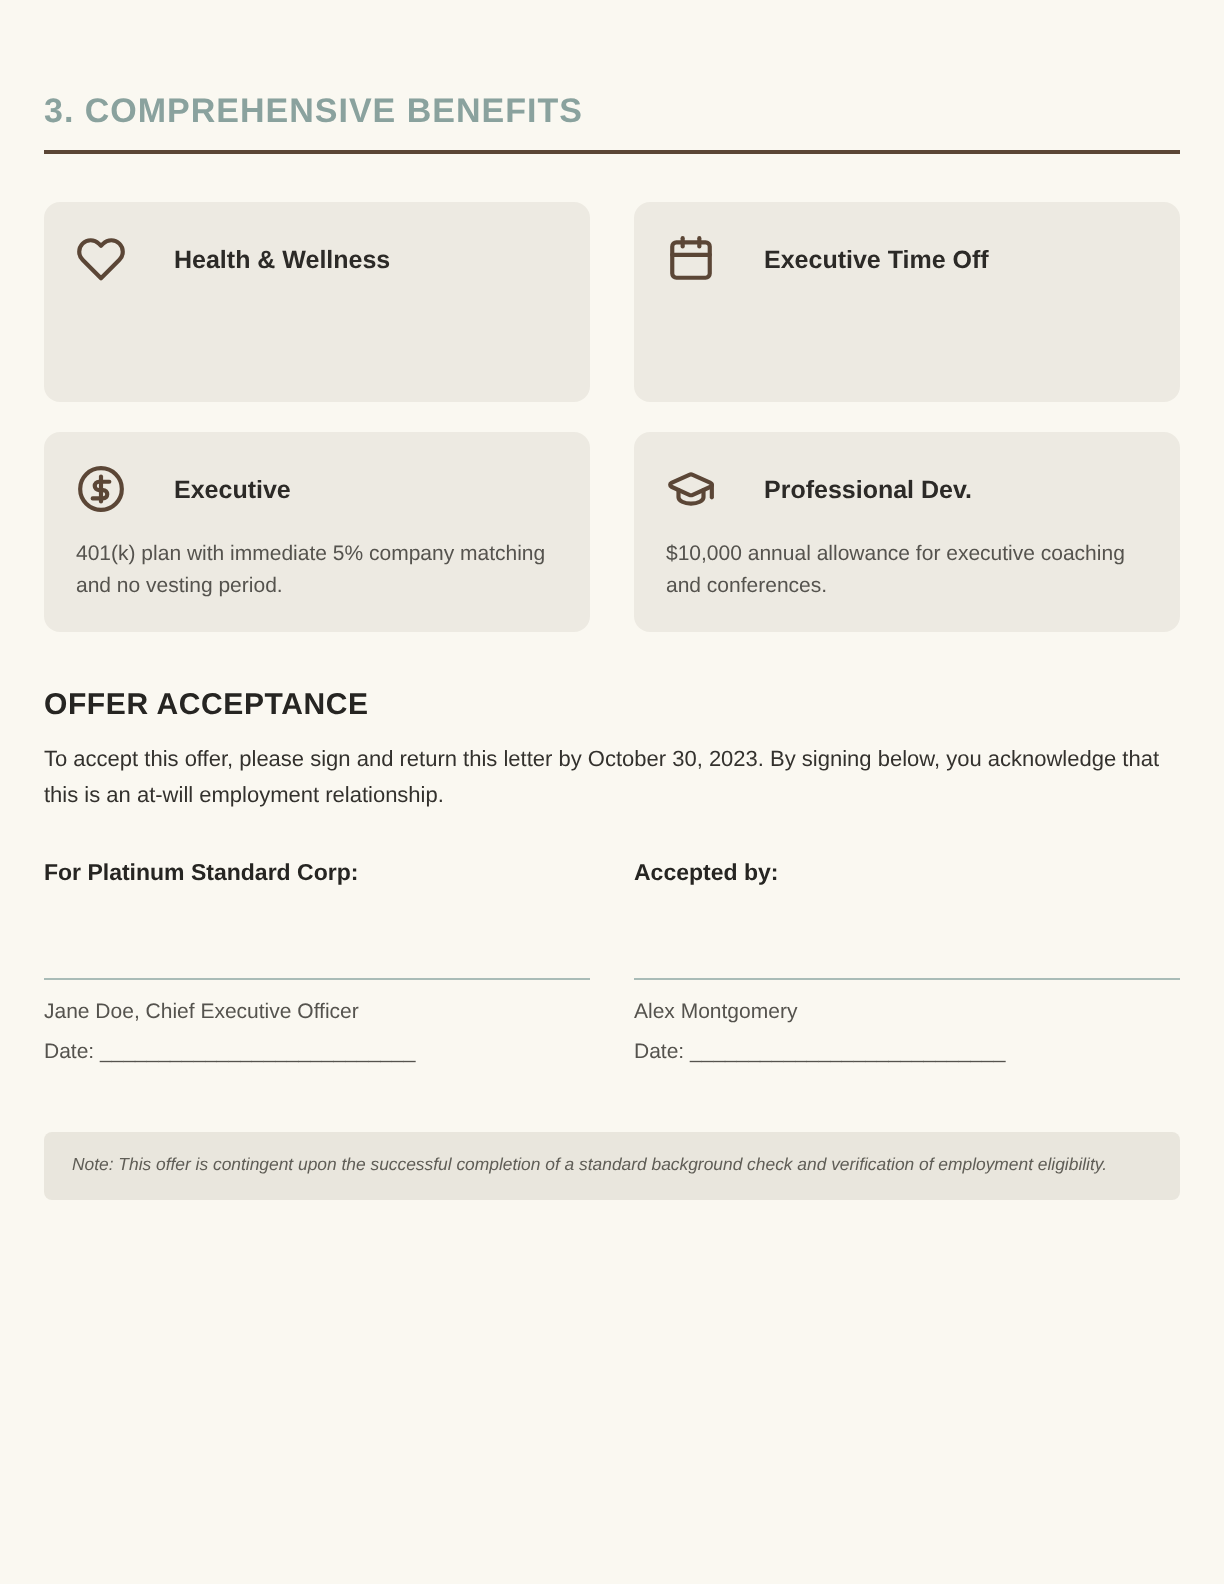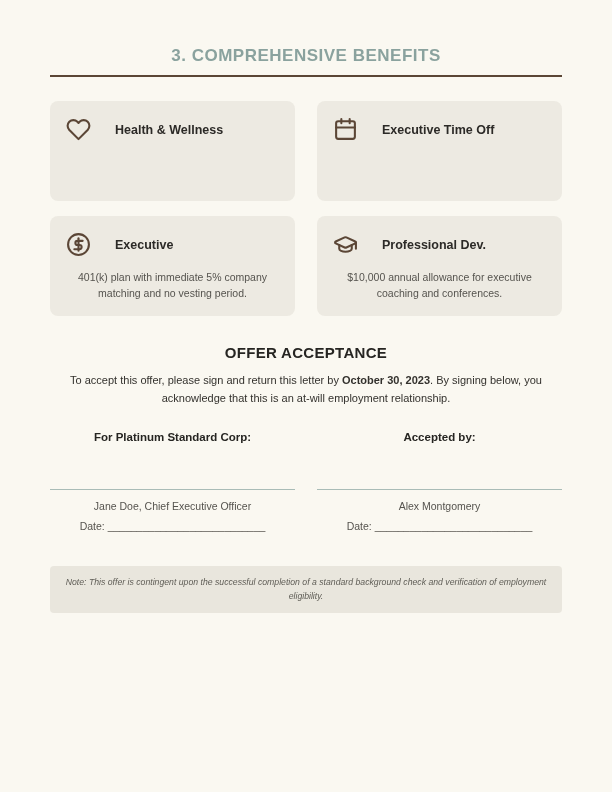--- a/index.html
+++ b/index.html
@@ -3,21 +3,21 @@
 <meta charset="utf-8">
 <style>
   * { margin:0; padding:0; box-sizing:border-box; }
   html,body { background:#e8e8e8; }
   .page {
     width:612px; height:792px; margin:0 auto; overflow:hidden;
     background:#faf8f1;
     font-family:"Liberation Sans", sans-serif;
     color:#33312d;
   }
-  .content { padding:0 50px;text-align:center; }
+  .content { padding:0 22px; }
 
   
   .section-title-wrap { padding-top:46px; border-bottom:2px solid #5b4636; padding-bottom:9px; }
   .section-title {
     font-size:17px; font-weight:bold; letter-spacing:.5px; color:#8aa29e;
   }
 
   
   .cards-grid { display:grid; grid-template-columns:1fr 1fr; gap:15px 22px; margin-top:24px; }
   .card {
@@ -36,21 +36,21 @@
   }
   .sparkles { width:46px; height:46px; display:inline-block; }
   .sparkles svg { width:46px; height:46px; fill:#5b4636; display:block; }
   .welcome-title { margin-top:12px; font-size:16.5px; font-weight:bold; letter-spacing:.5px; color:#8aa29e; }
   .welcome-msg { margin:10px auto 0; max-width:440px; font-size:11px; line-height:1.45; color:#3a3834; }
 
   
   .offer-section { margin-top:28px; }
   .offer-heading { font-size:15px; font-weight:bold; letter-spacing:.3px; color:#262522; }
   .offer-para { margin-top:10px; font-size:11px; line-height:1.65; color:#33312d; }
-  .offer-para .bold { font-weight:bold; }
+  .offer-para .bold { font-weight:normal; }
 
   
   .sig-grid { display:grid; grid-template-columns:1fr 1fr; gap:22px; margin-top:24px; }
   .sig-label { font-size:11.5px; font-weight:bold; color:#262522; }
   .sig-line { margin-top:46px; border-bottom:1.5px solid #a9bcb7; width:100%; height:1px; }
   .sig-name { margin-top:10px; font-size:10.5px; color:#55534e; }
   .sig-date { margin-top:8px; font-size:10.5px; color:#55534e; }
 
   
   .note-box {

